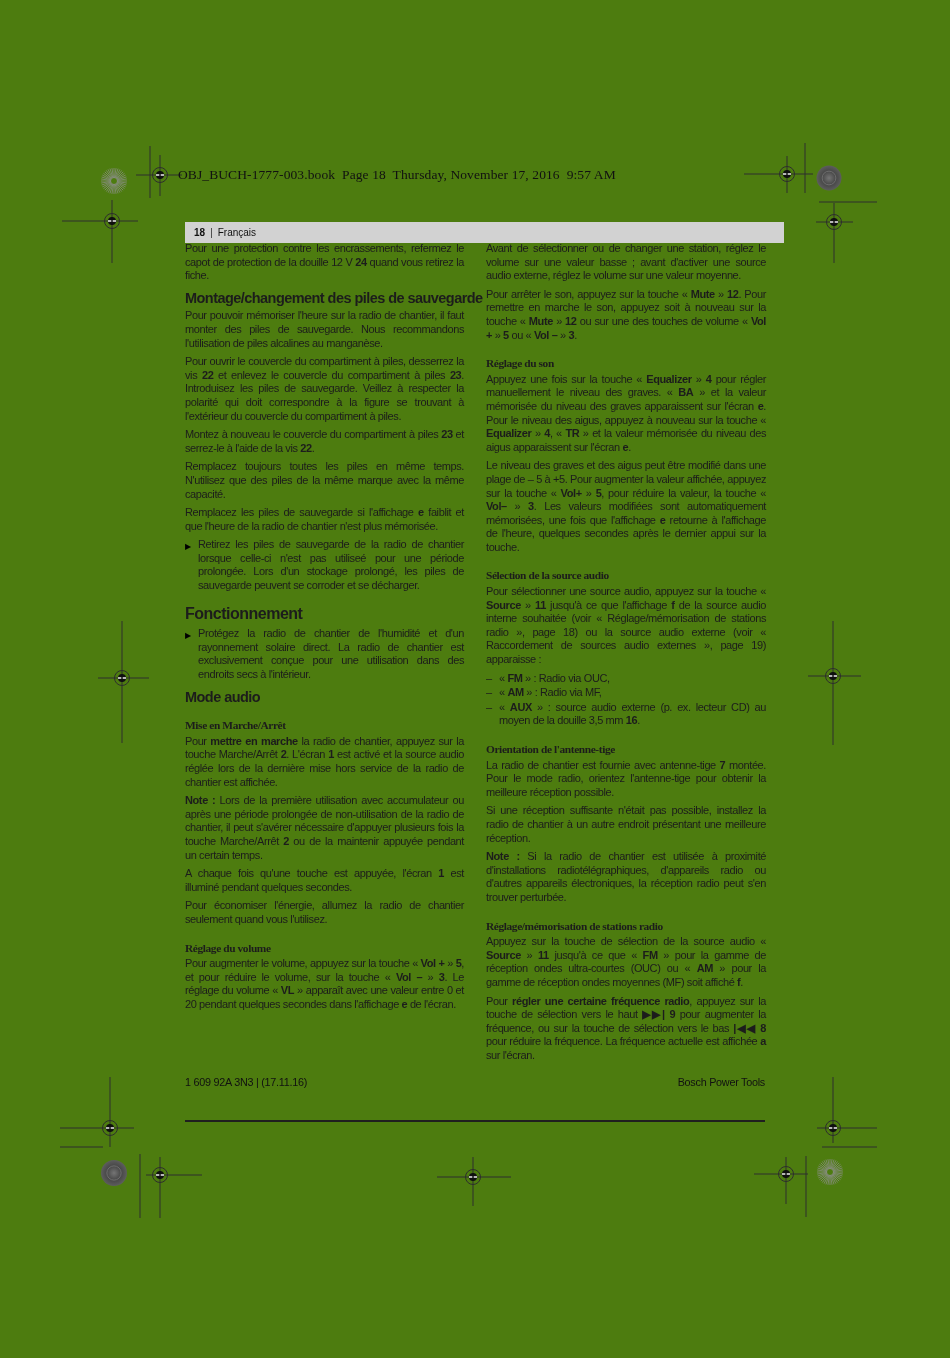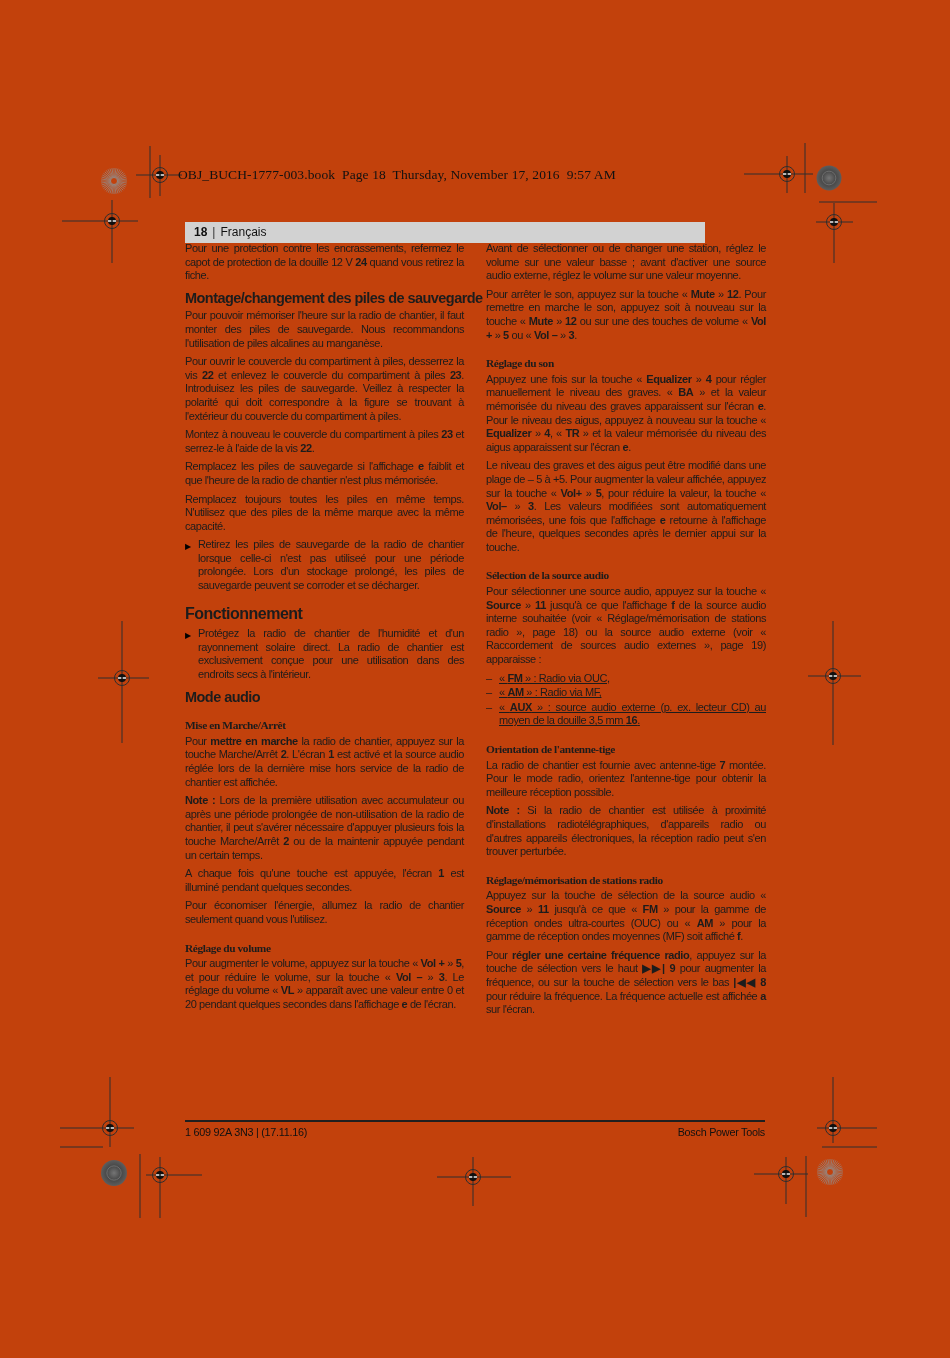--- a/index.html
+++ b/index.html
@@ -1,58 +1,58 @@
 <!DOCTYPE html>
 <html lang="fr"><head>
 <meta charset="utf-8">
 <style>
   html,body{margin:0;padding:0;}
   body{
     width:950px;height:1358px;background:#ffffff;position:relative;
     font-family:"Liberation Sans",sans-serif;color:#1c1c1c;overflow:hidden;
   }
-  .page{position:absolute;inset:0;background:#c2410c;}
+  .page{position:absolute;inset:0;background:#4d7c0f;}
   svg.marks{position:absolute;left:0;top:0;pointer-events:none;}
 
   .doc-header{
     position:absolute;left:178px;top:167px;width:640px;
     font-family:"Liberation Serif",serif;font-size:13.5px;color:#111;
     white-space:pre;letter-spacing:0.1px;
   }
   .page-band{
-    position:absolute;left:185px;top:222px;width:520px;height:21px;
+    position:absolute;left:185px;top:222px;width:599px;height:21px;
     background:#d2d2d2;line-height:21px;padding-left:9px;box-sizing:border-box;
-    font-size:12px;color:#111;
+    font-size:10px;color:#111;
   }
   .page-band .pg-num{font-weight:bold;}
   .page-band .pg-sep{padding:0 5px;color:#333;}
 
   .col{position:absolute;top:242px;font-size:11px;line-height:13.6px;letter-spacing:-0.4px;}
   .col-left{left:185px;width:279px;}
   .col-right{left:486px;width:280px;}
 
   .block{margin:0;}
   .block.p{margin-bottom:5px;text-align:justify;}
   .block.h1{font-size:16px;font-weight:bold;letter-spacing:-0.5px;margin:14px 0 7px;}
   .block.h2{font-size:14.5px;font-weight:bold;letter-spacing:-0.55px;margin:9px 0 4px;white-space:nowrap;}
   .block.h3{font-size:11.4px;font-weight:bold;margin:15px 0 2px;font-family:Liberation Serif, serif;}
   .block.bullet{display:flex;margin-bottom:5px;text-align:justify;}
   .block.bullet .marker{flex:none;width:13px;font-size:8px;padding-top:2px;color:#000;}
   .block.bullet .btext{flex:1;}
   .block.bullet b{font-weight:normal;}
   .block.li{display:flex;margin-bottom:1px;}
   .block.li .marker{flex:none;width:13px;}
-  .block.li .btext{flex:1;text-align:justify;text-decoration:underline;}
+  .block.li .btext{flex:1;text-align:justify;}
   b{font-weight:bold;}
 
   .footer-rule{
     position:absolute;left:185px;top:1120px;width:580px;height:2px;background:#1f1f1f;
   }
   .footer{
-    position:absolute;left:185px;top:1126px;width:580px;
+    position:absolute;left:185px;top:1076px;width:580px;
     display:flex;justify-content:space-between;
     font-size:10.8px;letter-spacing:-0.25px;color:#111;
   }
 </style>
 </head>
 <body>
 
 <div class="page">
   <svg class="marks" id="marks-svg" width="950" height="1358" viewBox="0 0 950 1358">
       <defs>
@@ -270,22 +270,22 @@
   <div class="page-band">
     <span class="pg-num">18</span><span class="pg-sep">|</span><span>Français</span>
   </div>
 
   <div class="col col-left" id="col-left">
       <div class="block p">Pour une protection contre les encrassements, refermez le capot de protection de la douille 12 V <b>24</b> quand vous retirez la fiche.</div>
       <div class="block h2">Montage/changement des piles de sauvegarde</div>
       <div class="block p">Pour pouvoir mémoriser l'heure sur la radio de chantier, il faut monter des piles de sauvegarde. Nous recommandons l'utilisation de piles alcalines au manganèse.</div>
       <div class="block p">Pour ouvrir le couvercle du compartiment à piles, desserrez la vis <b>22</b> et enlevez le couvercle du compartiment à piles <b>23</b>. Introduisez les piles de sauvegarde. Veillez à respecter la polarité qui doit correspondre à la figure se trouvant à l'extérieur du couvercle du compartiment à piles.</div>
       <div class="block p">Montez à nouveau le couvercle du compartiment à piles <b>23</b> et serrez-le à l'aide de la vis <b>22</b>.</div>
+      <div class="block p">Remplacez toujours toutes les piles en même temps. N'utilisez que des piles de la même marque avec la même capacité.</div>
       <div class="block p">Remplacez les piles de sauvegarde si l'affichage <b>e</b> faiblit et que l'heure de la radio de chantier n'est plus mémorisée.</div>
-      <div class="block p">Remplacez toujours toutes les piles en même temps. N'utilisez que des piles de la même marque avec la même capacité.</div>
       <div class="block bullet">
         <span class="marker">▶</span>
         <span class="btext"><b>Retirez les piles de sauvegarde de la radio de chantier lorsque celle-ci n'est pas utiliseé pour une période prolongée.</b> Lors d'un stockage prolongé, les piles de sauvegarde peuvent se corroder et se décharger.</span>
       </div>
       <div class="block h1">Fonctionnement</div>
       <div class="block bullet">
         <span class="marker">▶</span>
         <span class="btext"><b>Protégez la radio de chantier de l'humidité et d'un rayonnement solaire direct.</b> La radio de chantier est exclusivement conçue pour une utilisation dans des endroits secs à l'intérieur.</span>
       </div>
       <div class="block h2">Mode audio</div>
@@ -312,20 +312,21 @@
       <div class="block li">
         <span class="marker">–</span>
         <span class="btext">« <b>AM</b> » : Radio via MF,</span>
       </div>
       <div class="block li">
         <span class="marker">–</span>
         <span class="btext">« <b>AUX</b> » : source audio externe (p. ex. lecteur CD) au moyen de la douille 3,5 mm <b>16</b>.</span>
       </div>
       <div class="block h3">Orientation de l'antenne-tige</div>
       <div class="block p">La radio de chantier est fournie avec antenne-tige <b>7</b> montée. Pour le mode radio, orientez l'antenne-tige pour obtenir la meilleure réception possible.</div>
+      <div class="block p">Si une réception suffisante n'était pas possible, installez la radio de chantier à un autre endroit présentant une meilleure réception.</div>
       <div class="block p"><b>Note :</b> Si la radio de chantier est utilisée à proximité d'installations radiotélégraphiques, d'appareils radio ou d'autres appareils électroniques, la réception radio peut s'en trouver perturbée.</div>
       <div class="block h3">Réglage/mémorisation de stations radio</div>
       <div class="block p">Appuyez sur la touche de sélection de la source audio « <b>Source</b> » <b>11</b> jusqu'à ce que « <b>FM</b> » pour la gamme de réception ondes ultra-courtes (OUC) ou « <b>AM</b> » pour la gamme de réception ondes moyennes (MF) soit affiché <b>f</b>.</div>
       <div class="block p">Pour <b>régler une certaine fréquence radio</b>, appuyez sur la touche de sélection vers le haut <b>▶▶|</b> <b>9</b> pour augmenter la fréquence, ou sur la touche de sélection vers le bas <b>|◀◀</b> <b>8</b> pour réduire la fréquence. La fréquence actuelle est affichée <b>a</b> sur l'écran.</div>
     </div>
 
   <div class="footer-rule"></div>
   <div class="footer">
     <span>1 609 92A 3N3 | (17.11.16)</span>
     <span>Bosch Power Tools</span>

